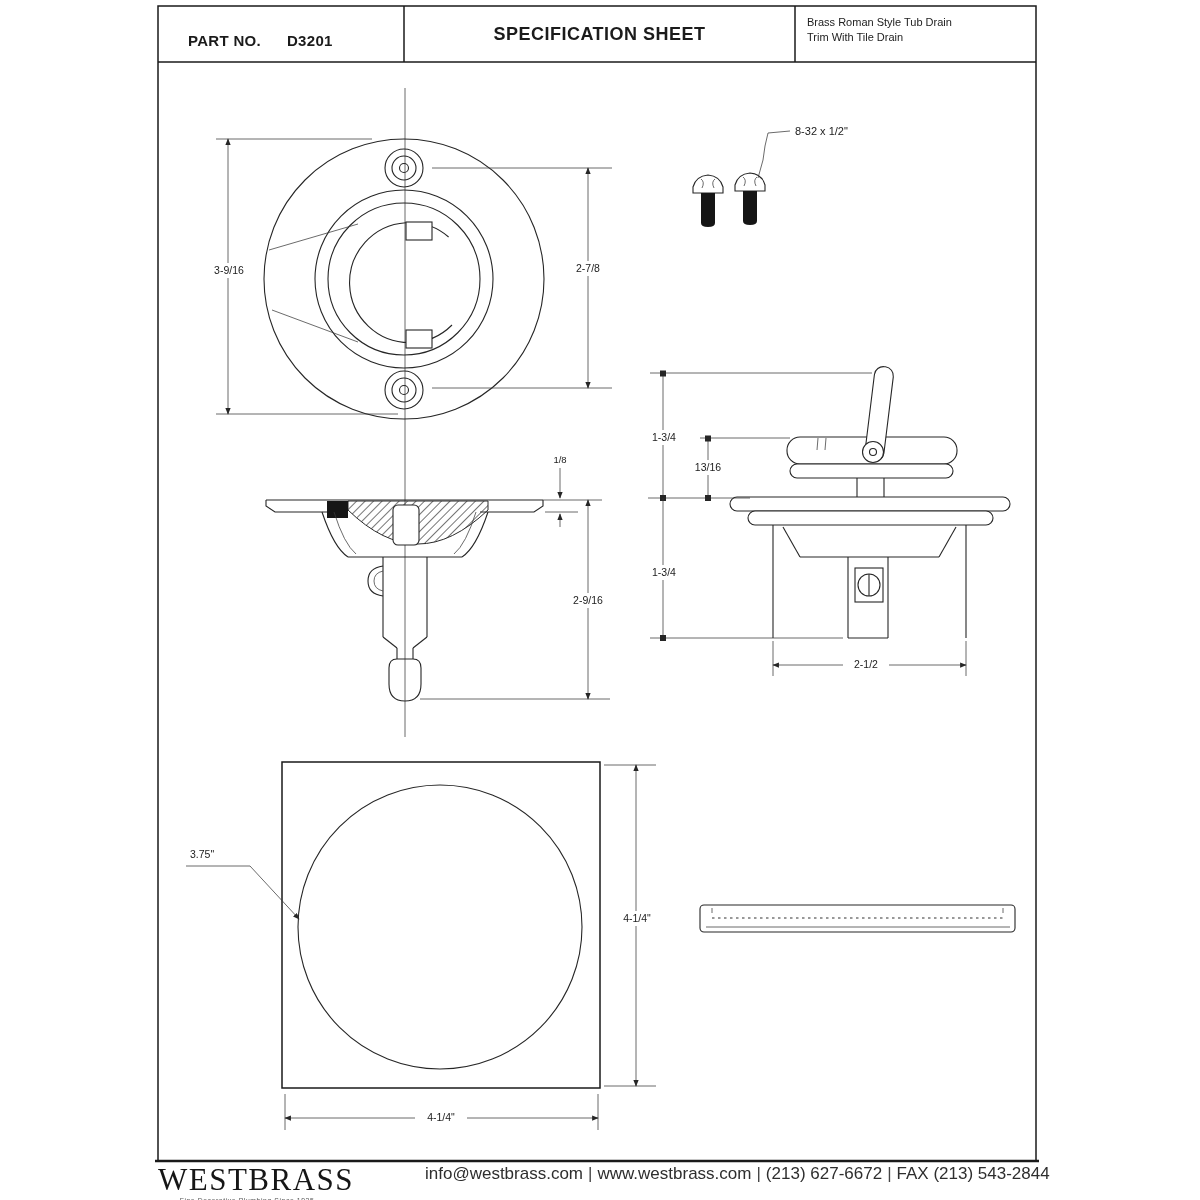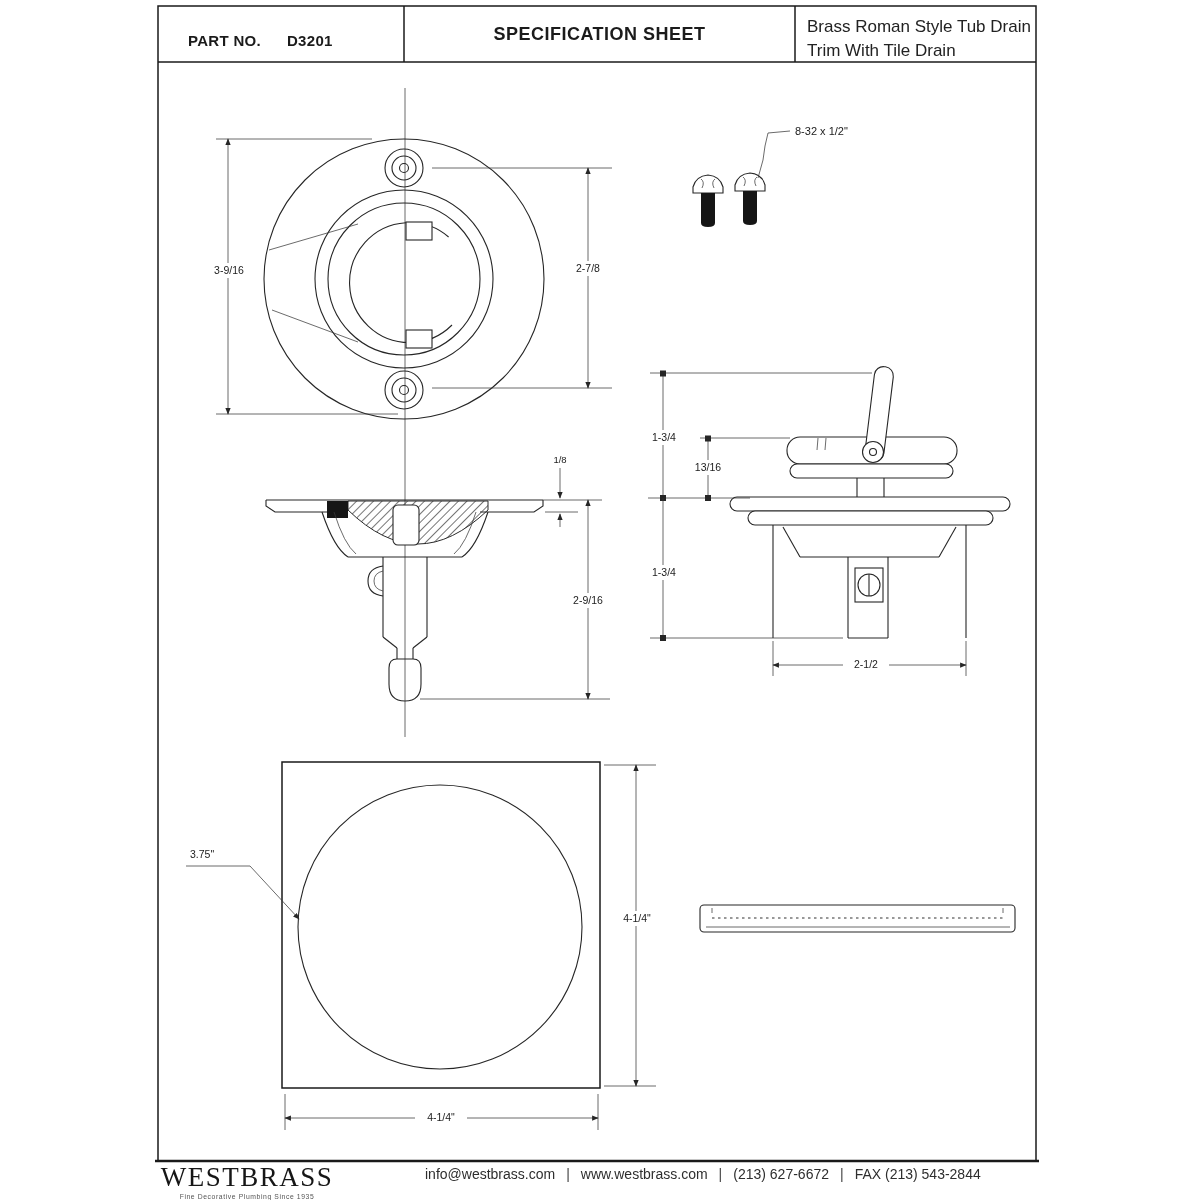--- a/index.html
+++ b/index.html
@@ -1,26 +1,26 @@
 <!DOCTYPE html>
 <html><head>
 <meta charset="utf-8">
 <style>
   html,body{margin:0;padding:0;background:#ffffff;}
   body{width:1200px;height:1200px;position:relative;font-family:"Liberation Sans",sans-serif;color:#1b1b1b;overflow:hidden;}
   .abs{position:absolute;}
   
   .hdr-part{left:158px;top:6px;width:246px;height:68px;display:flex;align-items:center;padding-left:30px;box-sizing:border-box;gap:26px;font-size:15px;font-weight:600;letter-spacing:.3px;}
   .hdr-title{left:404px;top:6px;width:391px;height:56px;display:flex;align-items:center;justify-content:center;font-size:18px;font-weight:600;letter-spacing:.5px;}
-  .hdr-product{left:795px;top:6px;width:241px;height:56px;box-sizing:border-box;padding:9px 0 8px 12px;font-size:17px;line-height:1.4;color:#222;}
+  .hdr-product{left:795px;top:6px;width:241px;height:56px;box-sizing:border-box;padding:9px 0 8px 12px;font-size:11px;line-height:1.4;color:#222;}
   
   .ft-logo{left:158px;top:1164px;width:178px;text-align:center;}
-  .ft-brand{font-family:"Liberation Serif",serif;font-size:27px;letter-spacing:1.5px;color:#161616;line-height:1;}
+  .ft-brand{font-family:"Liberation Serif",serif;font-size:31px;letter-spacing:1.5px;color:#161616;line-height:1;}
   .ft-tagline{font-size:6.8px;letter-spacing:.6px;color:#555;margin-top:2px;}
-  .ft-contact{left:425px;top:1162px;height:24px;display:flex;align-items:center;gap:11px;font-size:14px;color:#2e2e2e;font-weight:500;}
+  .ft-contact{left:425px;top:1162px;height:24px;display:flex;align-items:center;gap:5px;font-size:17px;color:#2e2e2e;font-weight:500;}
   .ft-sep{color:#444;}
   
   svg.sheet{position:absolute;left:0;top:0;}
   svg text{font-family:"Liberation Sans",sans-serif;fill:#1b1b1b;}
   .dim{font-size:10.5px;}
   .dim-sm{font-size:9.5px;}
   .dim-md{font-size:11px;}
   .ln{stroke:#262626;stroke-width:1.1;fill:none;}
   .ln-thin{stroke:#3a3a3a;stroke-width:.75;fill:none;}
   .ln-bold{stroke:#1a1a1a;stroke-width:1.5;fill:none;}

